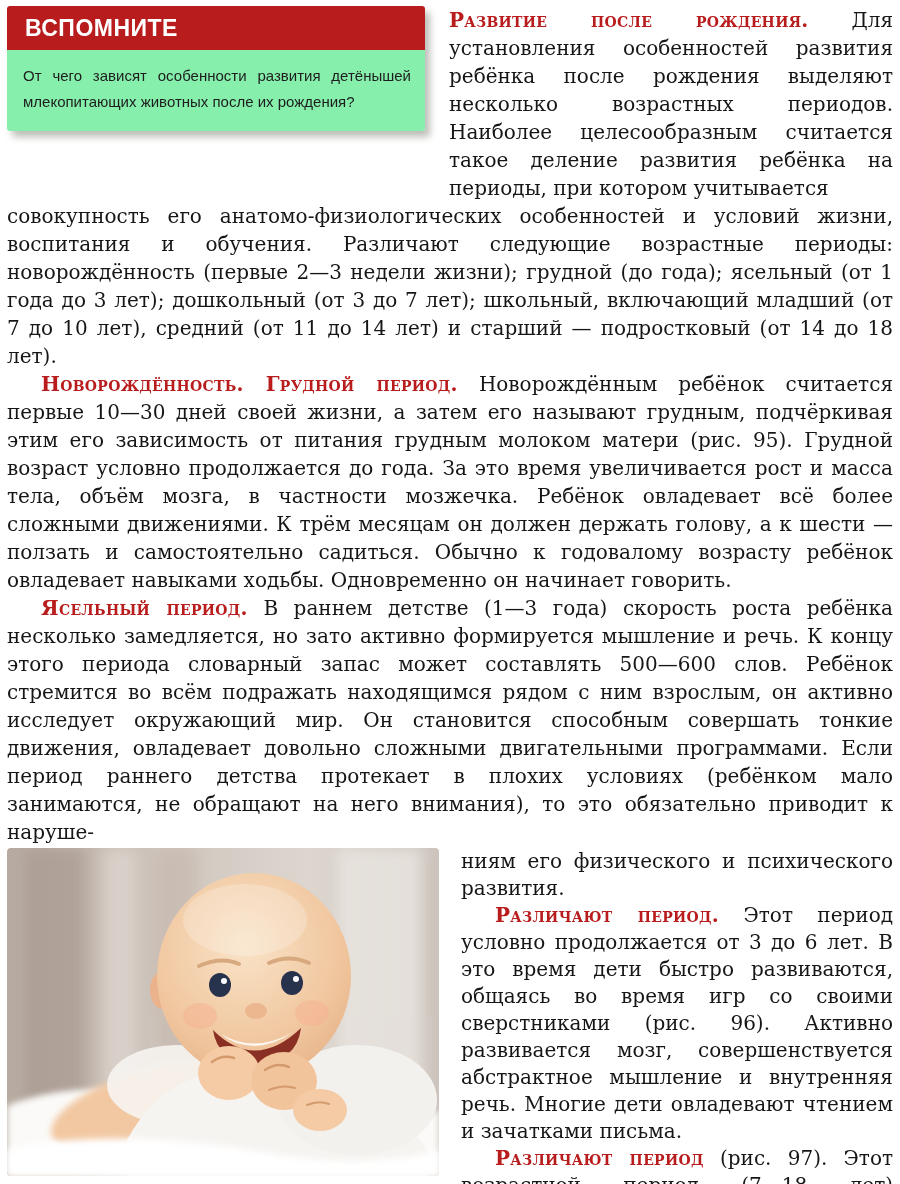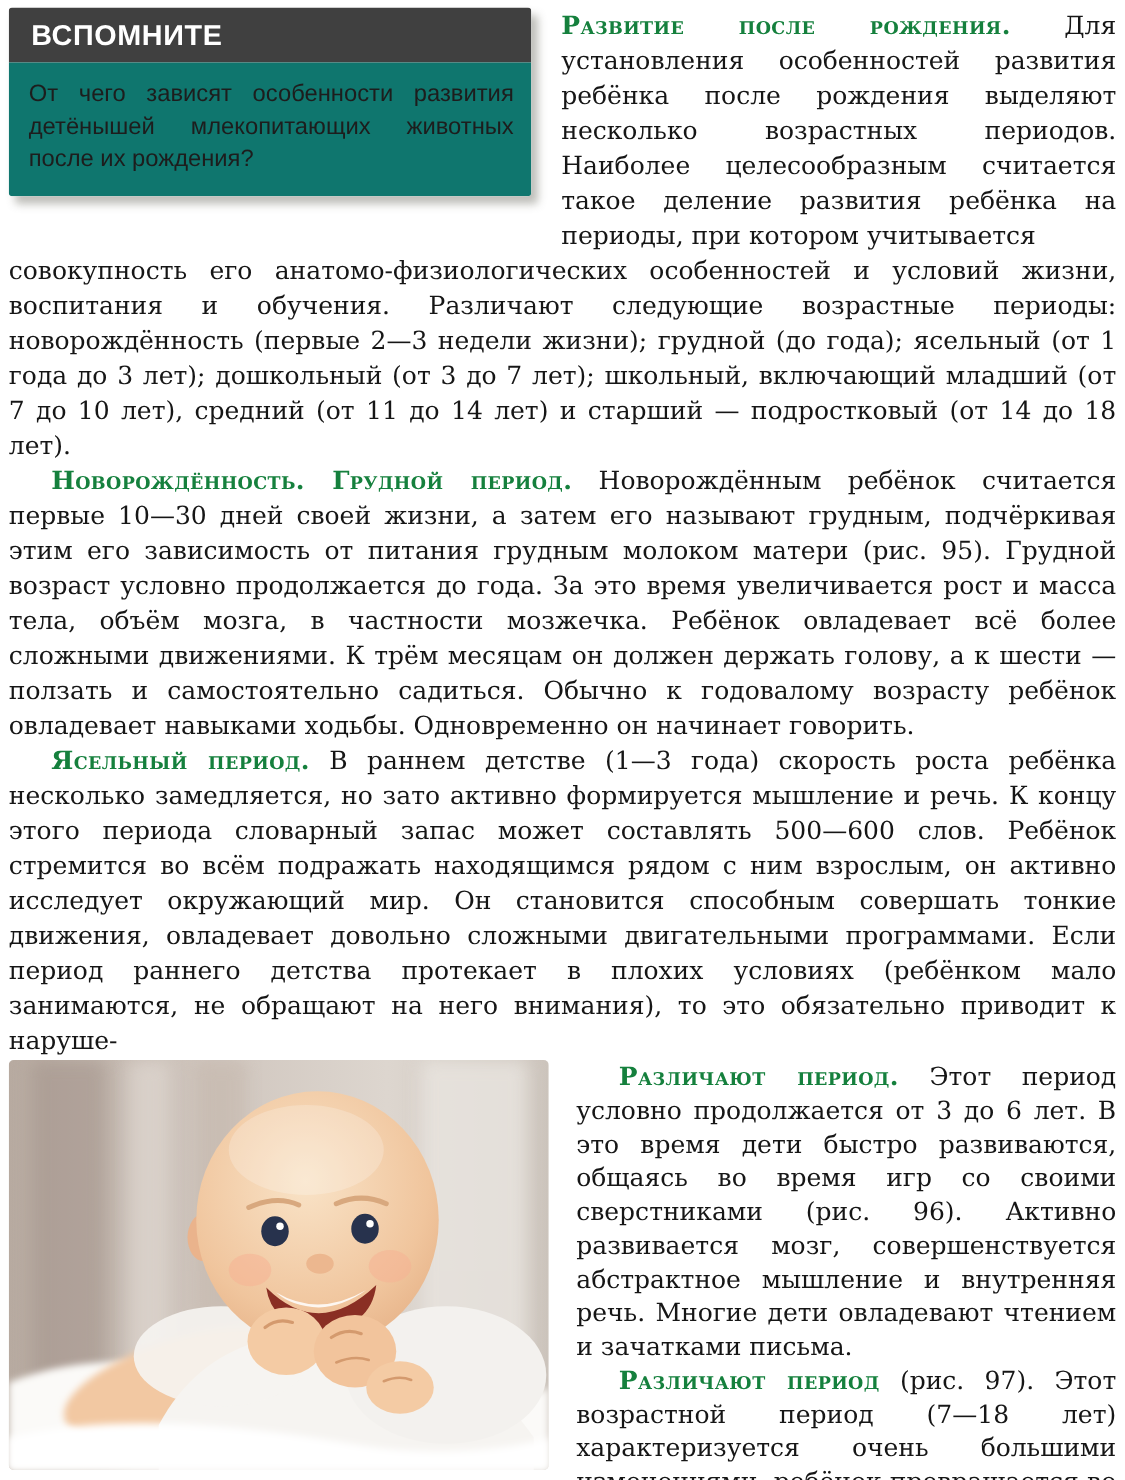--- a/index.html
+++ b/index.html
@@ -17,49 +17,49 @@
   
   .row-top { display: flex; gap: 24px; }
   .recall-box {
     flex: 0 0 418px;
     align-self: flex-start;
     border-radius: 3px;
     overflow: hidden;
     box-shadow: 5px 6px 7px rgba(110,110,100,.45);
   }
   .recall-header {
-    background: #404040;
+    background: #b91c1c;
     color: #ffffff;
     font-family: "Liberation Sans", sans-serif;
     font-weight: bold;
     font-size: 23px;
     letter-spacing: .5px;
     padding: 9px 25px 8px 18px;
   }
   .recall-body {
-    background: #0f766e;
+    background: #86efac;
     font-family: "Liberation Sans", sans-serif;
-    font-size: 19px;
+    font-size: 15px;
     line-height: 26px;
     color: #1d1d1d;
     padding: 13px 14px 16px 16px;
     text-align: justify;
   }
   .intro-col { flex: 1; }
   
   .bodytext {
     font-size: 20px;
     line-height: 28px;
     text-align: justify;
     color: #161616;
   }
   .bodytext p { margin: 0; }
   .bodytext p.indent { text-indent: 34px; }
   .topic {
-    color: #15803d;
+    color: #b91c1c;
     font-weight: bold;
     font-variant: small-caps;
     letter-spacing: .3px;
   }
   
   .full-text { margin-top: 0; }
   
   .row-bottom { display: flex; gap: 22px; margin-top: 2px; }
   .figure-block { flex: 0 0 432px; }
   .figure-photo { display: block; width: 432px; height: 328px; border-radius: 4px; }
@@ -146,18 +146,19 @@
           <path d="M205,214 q10,-8 22,-4" stroke="#d49a6e" stroke-width="2.5" fill="none" stroke-linecap="round"></path>
           <path d="M258,222 q12,-8 24,-3" stroke="#d49a6e" stroke-width="2.5" fill="none" stroke-linecap="round"></path>
           <path d="M262,242 q14,-6 26,-2" stroke="#d49a6e" stroke-width="2" fill="none" stroke-linecap="round"></path>
           <path d="M300,257 q12,-5 22,-1" stroke="#d49a6e" stroke-width="2" fill="none" stroke-linecap="round"></path>
           <path d="M0,302 C90,280 200,294 280,308 C340,318 400,312 432,302 L432,328 L0,328 Z" fill="#ffffff" filter="url(#soft2)"></path>
         </g>
       </svg>
 
     </div>
     <div class="bottom-col bodytext">
+      <p>ниям его физического и психического развития.</p>
       <p class="indent"><span class="topic">Различают период.</span> <span>Этот период условно продолжается от 3 до 6 лет. В это время дети быстро развиваются, общаясь во время игр со своими сверстниками (рис. 96). Активно развивается мозг, совершенствуется абстрактное мышление и внутренняя речь. Многие дети овладевают чтением и зачатками письма.</span></p>
       <p class="indent"><span class="topic">Различают период</span> <span>(рис. 97). Этот возрастной период (7—18 лет) характеризуется очень большими изменениями, ребёнок превращается во взрослого</span></p>
     </div>
   </div>
 
 </div>
 
 </body></html>

